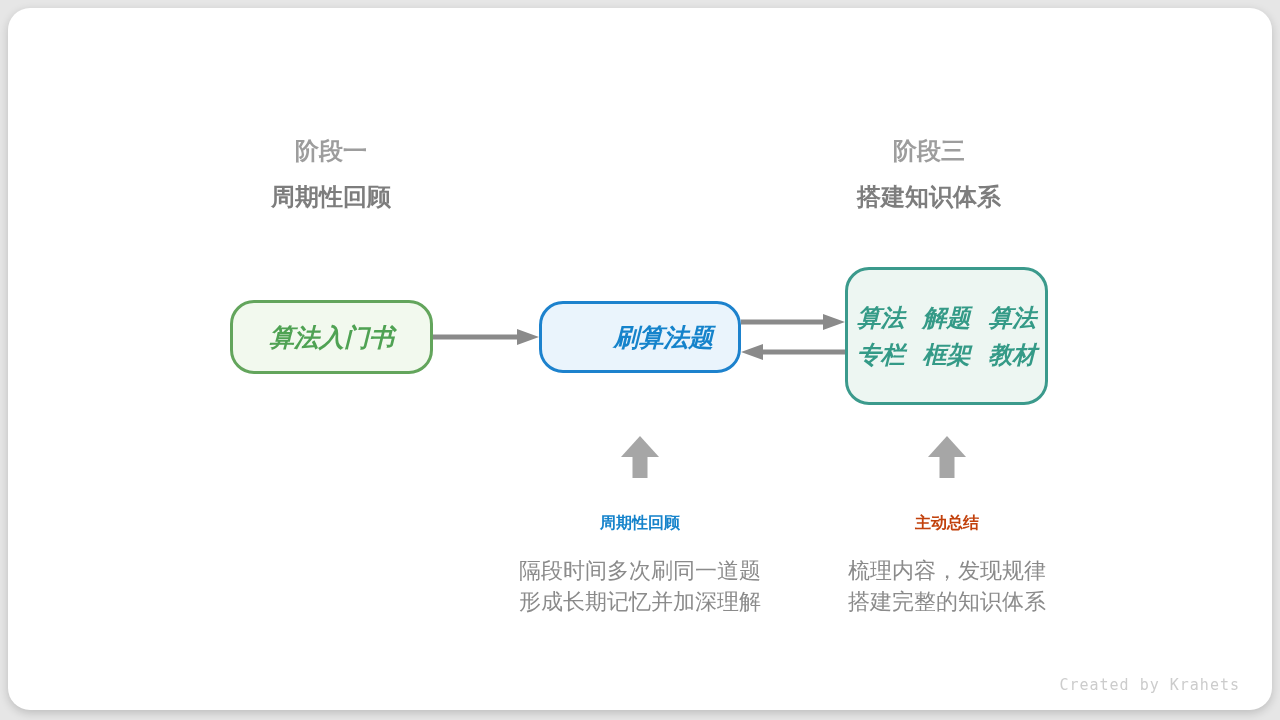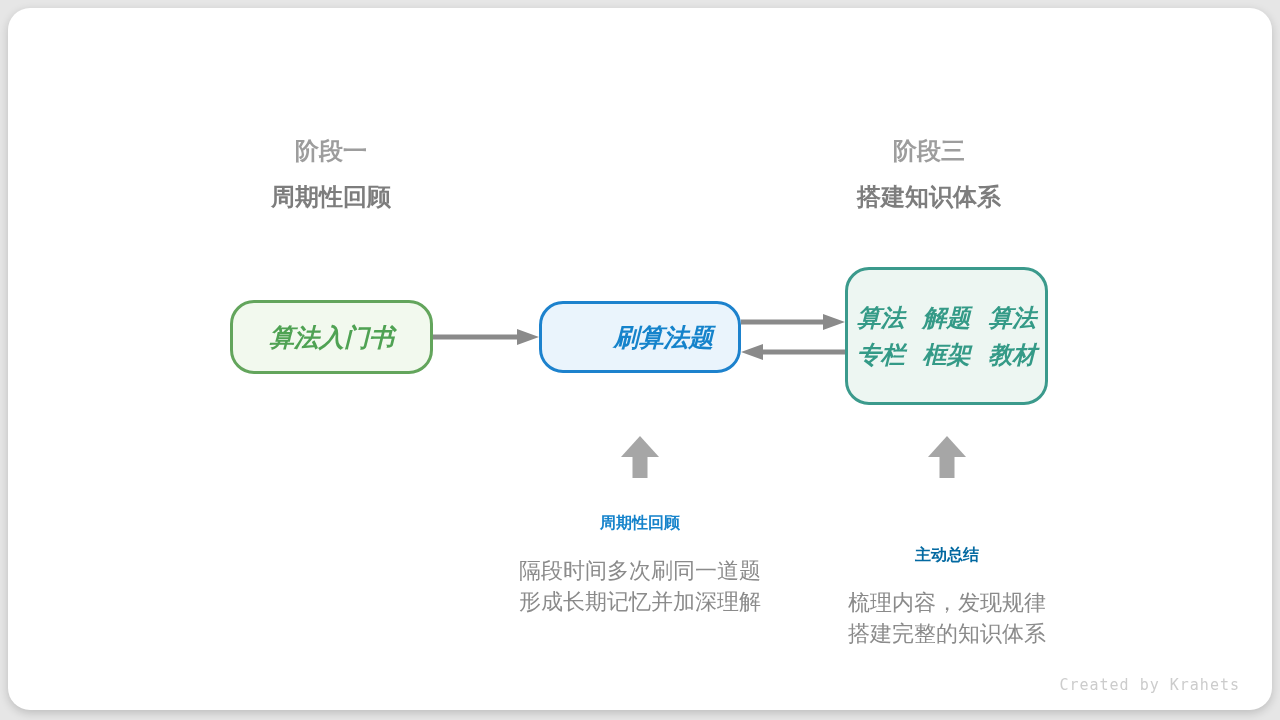--- a/index.html
+++ b/index.html
@@ -73,21 +73,21 @@
   }
 
   
   .note { width: 320px; text-align: center; }
   .note-title {
     font-size: 16px;
     line-height: 28px;
     font-weight: 700;
   }
   .note-title.blue { color: #1583cb; }
-  .note-title.teal { color: #0369a1; margin-top: 32px; }
+  .note-title.teal { color: #c2410c; }
   .note-desc {
     margin-top: 18px;
     font-size: 22px;
     line-height: 31px;
     color: #8b8b8b;
     font-weight: 400;
   }
 
   .credit {
     font-family: "DejaVu Sans Mono", "Liberation Mono", monospace;

